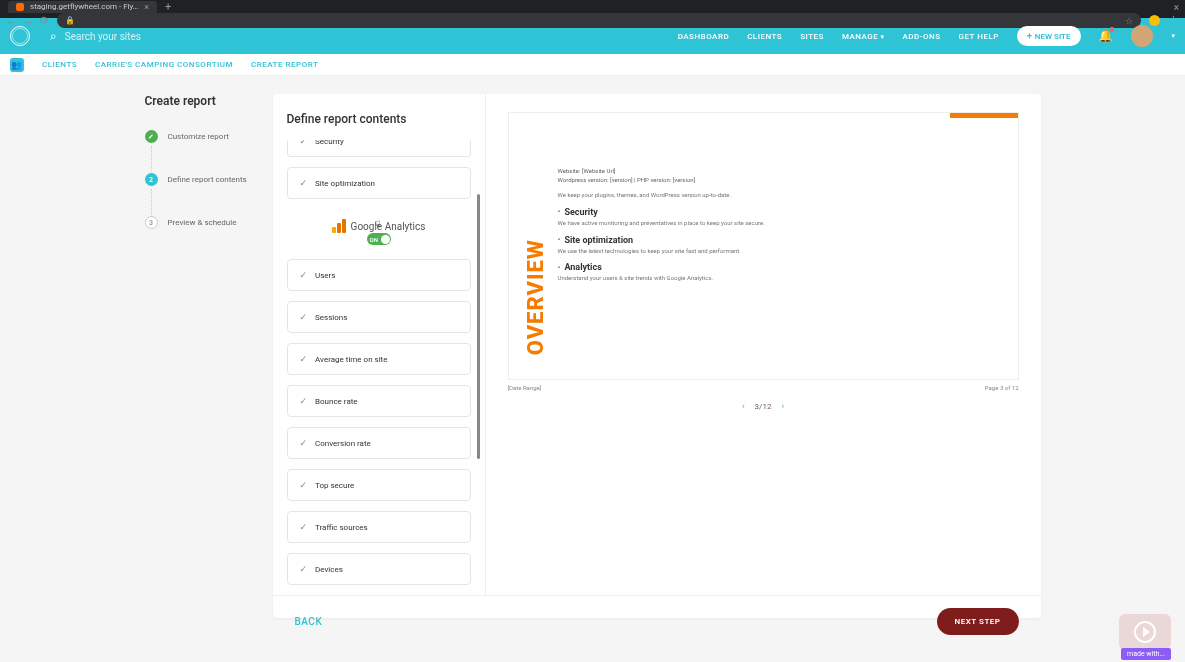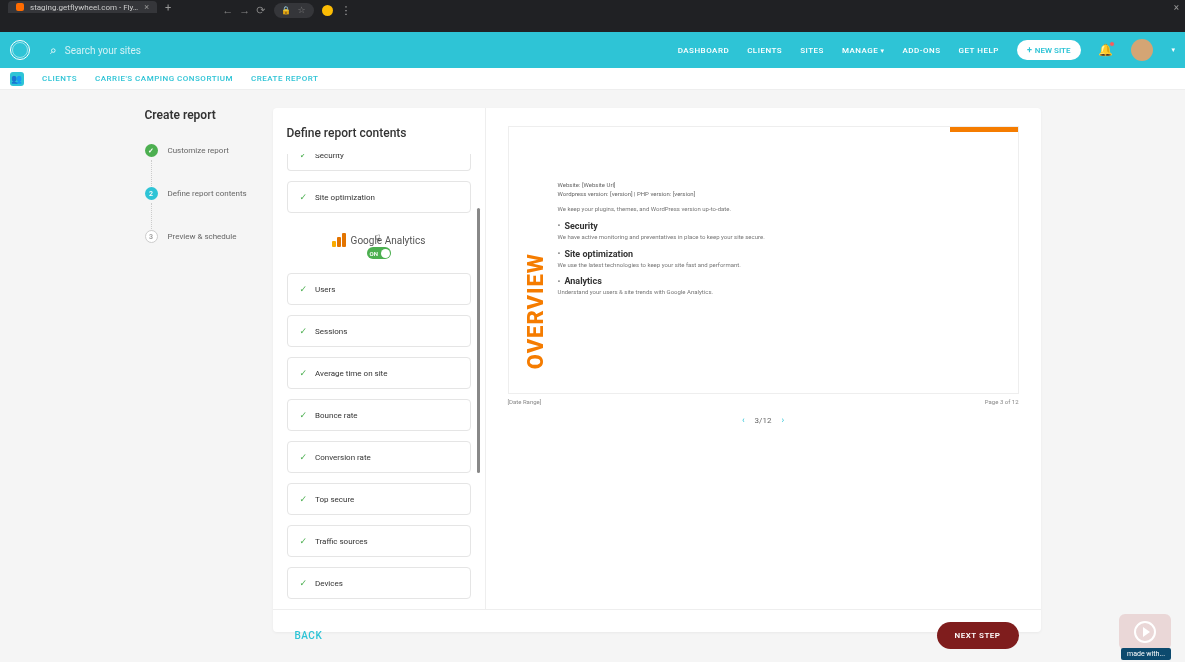--- a/index.html
+++ b/index.html
@@ -1,19 +1,19 @@
 <!DOCTYPE html>
 <html><head>
 <meta charset="utf-8">
 <style>
 * { margin: 0; padding: 0; box-sizing: border-box; font-family: -apple-system, BlinkMacSystemFont, "Segoe UI", Roboto, sans-serif; }
 body { background: #f5f5f5; width: 1185px; height: 662px; overflow: hidden; }
 
 
-.browser-chrome { background: #202124; height: 32px; display: flex; flex-direction: row; gap: 45px; }
+.browser-chrome { background: #202124; height: 18px; display: flex; flex-direction: column; }
 .tab-bar { height: 14px; display: flex; align-items: center; padding-left: 8px; }
 .tab { background: #35363a; height: 12px; padding: 0 8px; display: flex; align-items: center; gap: 6px; font-size: 8px; color: #ccc; border-radius: 4px 4px 0 0; }
 .tab .favicon { width: 8px; height: 8px; background: #ff6b00; border-radius: 2px; }
 .tab .close-x { color: #999; font-size: 9px; }
 .new-tab { color: #999; font-size: 11px; margin-left: 8px; }
 .browser-close { color: #999; font-size: 10px; position: absolute; right: 6px; top: 2px; }
 .addr-bar { height: 20px; display: flex; align-items: center; padding: 0 6px; gap: 8px; }
 .nav-arrows { display: flex; gap: 6px; color: #888; font-size: 11px; }
 .addr-field { flex: 1; background: #35363a; height: 15px; border-radius: 8px; display: flex; align-items: center; padding: 0 8px; color: #bbb; font-size: 8px; gap: 6px; }
 .lock { color: #bbb; font-size: 8px; }
@@ -100,21 +100,21 @@
 
 
 .panel-footer { border-top: 1px solid #eee; padding: 12px 22px; display: flex; justify-content: space-between; align-items: center; }
 .back-link { color: #2ec4d6; font-size: 10px; font-weight: 500; letter-spacing: 0.5px; }
 .next-btn { background: #7f1d1d; color: #fff; font-size: 8px; font-weight: 600; padding: 9px 18px; border-radius: 18px; letter-spacing: 0.5px; }
 
 
 .video-widget { position: fixed; right: 14px; bottom: 12px; width: 52px; height: 36px; background: #ead7d7; border-radius: 6px; display: flex; align-items: center; justify-content: center; }
 .play-circle { width: 22px; height: 22px; border: 2px solid #fff; border-radius: 50%; display: flex; align-items: center; justify-content: center; }
 .play-tri { width: 0; height: 0; border-left: 7px solid #fff; border-top: 5px solid transparent; border-bottom: 5px solid transparent; margin-left: 2px; }
-.made-with { position: fixed; right: 14px; bottom: 2px; background: #0c4a6e; color: #fff; font-size: 7px; padding: 2px 6px; border-radius: 2px; }
+.made-with { position: fixed; right: 14px; bottom: 2px; background: #8b5cf6; color: #fff; font-size: 7px; padding: 2px 6px; border-radius: 2px; }
 </style>
 </head>
 <body>
 
 <div class="browser-chrome">
   <div class="tab-bar">
     <div class="tab">
       <span class="favicon"></span>
       <span>staging.getflywheel.com - Fly…</span>
       <span class="close-x">×</span>

